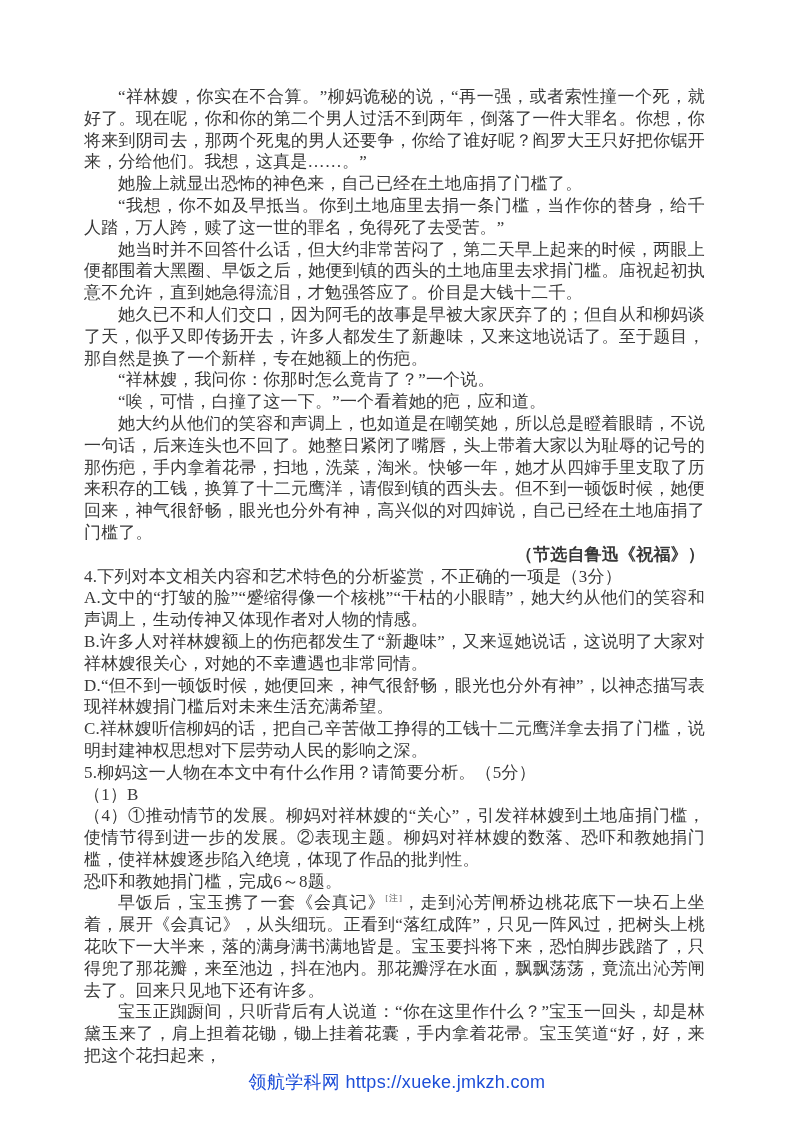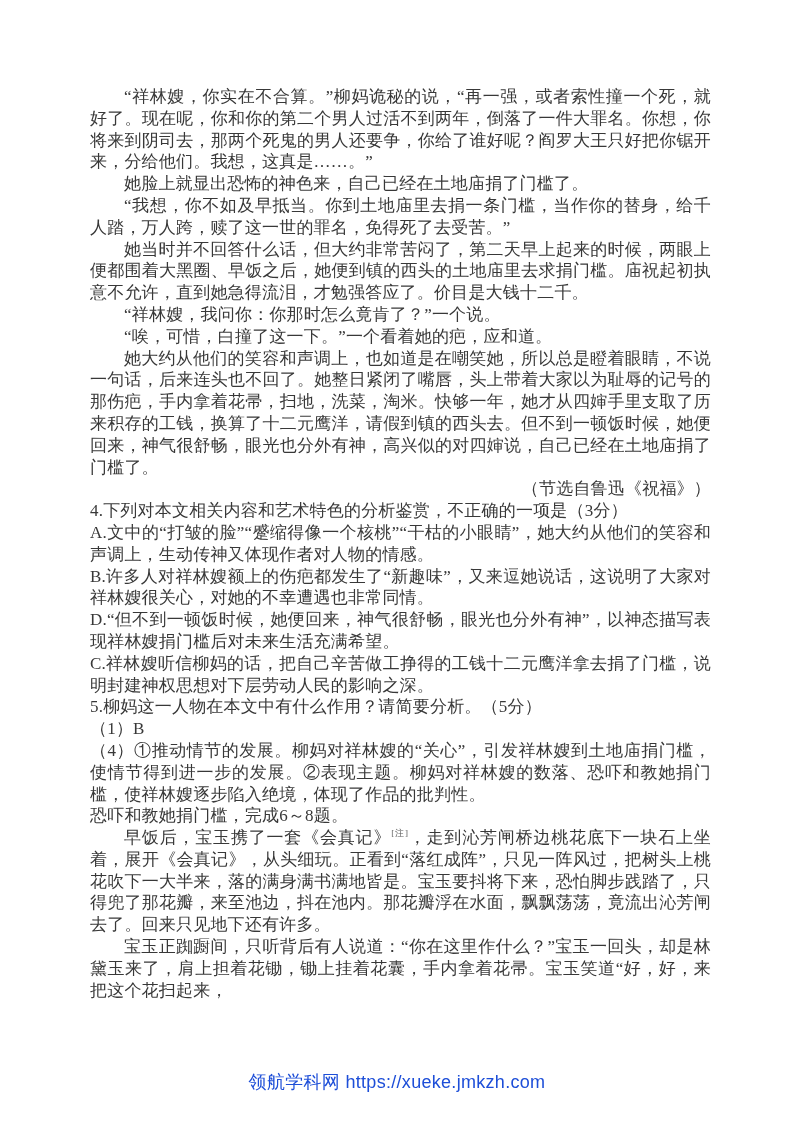--- a/index.html
+++ b/index.html
@@ -11,37 +11,38 @@
     position: relative;
     width: 794px;
     height: 1122px;
     background: #ffffff;
     overflow: hidden;
     font-family: "Liberation Serif", "DejaVu Serif", serif;
     color: #383838;
   }
   .content {
     position: absolute;
-    left: 90px;
+    left: 84px;
     top: 86px;
     width: 621px;
     font-size: 17px;
     line-height: 21.8px;
     text-align: justify;
     letter-spacing: 0.2px;
   }
   .content p {
     margin: 0;
     padding: 0;
   }
   .indent {
     text-indent: 2em;
   }
   .attribution {
     text-align: right;
+    font-weight: bold;
   }
   sup.note {
     font-size: 9px;
     line-height: 0;
     color: #5a5a5a;
     vertical-align: super;
   }
   .watermark {
     position: absolute;
     left: 0;
@@ -58,20 +59,21 @@
 <body>
 
 <div class="page">
 
   <main class="content">
 
     <p class="indent">“祥林嫂，你实在不合算。”柳妈诡秘的说，“再一强，或者索性撞一个死，就好了。现在呢，你和你的第二个男人过活不到两年，倒落了一件大罪名。你想，你将来到阴司去，那两个死鬼的男人还要争，你给了谁好呢？阎罗大王只好把你锯开来，分给他们。我想，这真是……。”</p>
     <p class="indent">她脸上就显出恐怖的神色来，自己已经在土地庙捐了门槛了。</p>
     <p class="indent">“我想，你不如及早抵当。你到土地庙里去捐一条门槛，当作你的替身，给千人踏，万人跨，赎了这一世的罪名，免得死了去受苦。”</p>
     <p class="indent">她当时并不回答什么话，但大约非常苦闷了，第二天早上起来的时候，两眼上便都围着大黑圈、早饭之后，她便到镇的西头的土地庙里去求捐门槛。庙祝起初执意不允许，直到她急得流泪，才勉强答应了。价目是大钱十二千。</p>
+    <p class="indent">她久已不和人们交口，因为阿毛的故事是早被大家厌弃了的；但自从和柳妈谈了天，似乎又即传扬开去，许多人都发生了新趣味，又来这地说话了。至于题目，那自然是换了一个新样，专在她额上的伤疤。</p>
     <p class="indent">“祥林嫂，我问你：你那时怎么竟肯了？”一个说。</p>
     <p class="indent">“唉，可惜，白撞了这一下。”一个看着她的疤，应和道。</p>
     <p class="indent">她大约从他们的笑容和声调上，也如道是在嘲笑她，所以总是瞪着眼睛，不说一句话，后来连头也不回了。她整日紧闭了嘴唇，头上带着大家以为耻辱的记号的那伤疤，手内拿着花帚，扫地，洗菜，淘米。快够一年，她才从四婶手里支取了历来积存的工钱，换算了十二元鹰洋，请假到镇的西头去。但不到一顿饭时候，她便回来，神气很舒畅，眼光也分外有神，高兴似的对四婶说，自己已经在土地庙捐了门槛了。</p>
 
     <p class="attribution">（节选自鲁迅《祝福》）</p>
 
     <p>4.下列对本文相关内容和艺术特色的分析鉴赏，不正确的一项是（3分）</p>
     <p>A.文中的“打皱的脸”“蹙缩得像一个核桃”“干枯的小眼睛”，她大约从他们的笑容和声调上，生动传神又体现作者对人物的情感。</p>
     <p>B.许多人对祥林嫂额上的伤疤都发生了“新趣味”，又来逗她说话，这说明了大家对祥林嫂很关心，对她的不幸遭遇也非常同情。</p>
     <p>D.“但不到一顿饭时候，她便回来，神气很舒畅，眼光也分外有神”，以神态描写表现祥林嫂捐门槛后对未来生活充满希望。</p>

